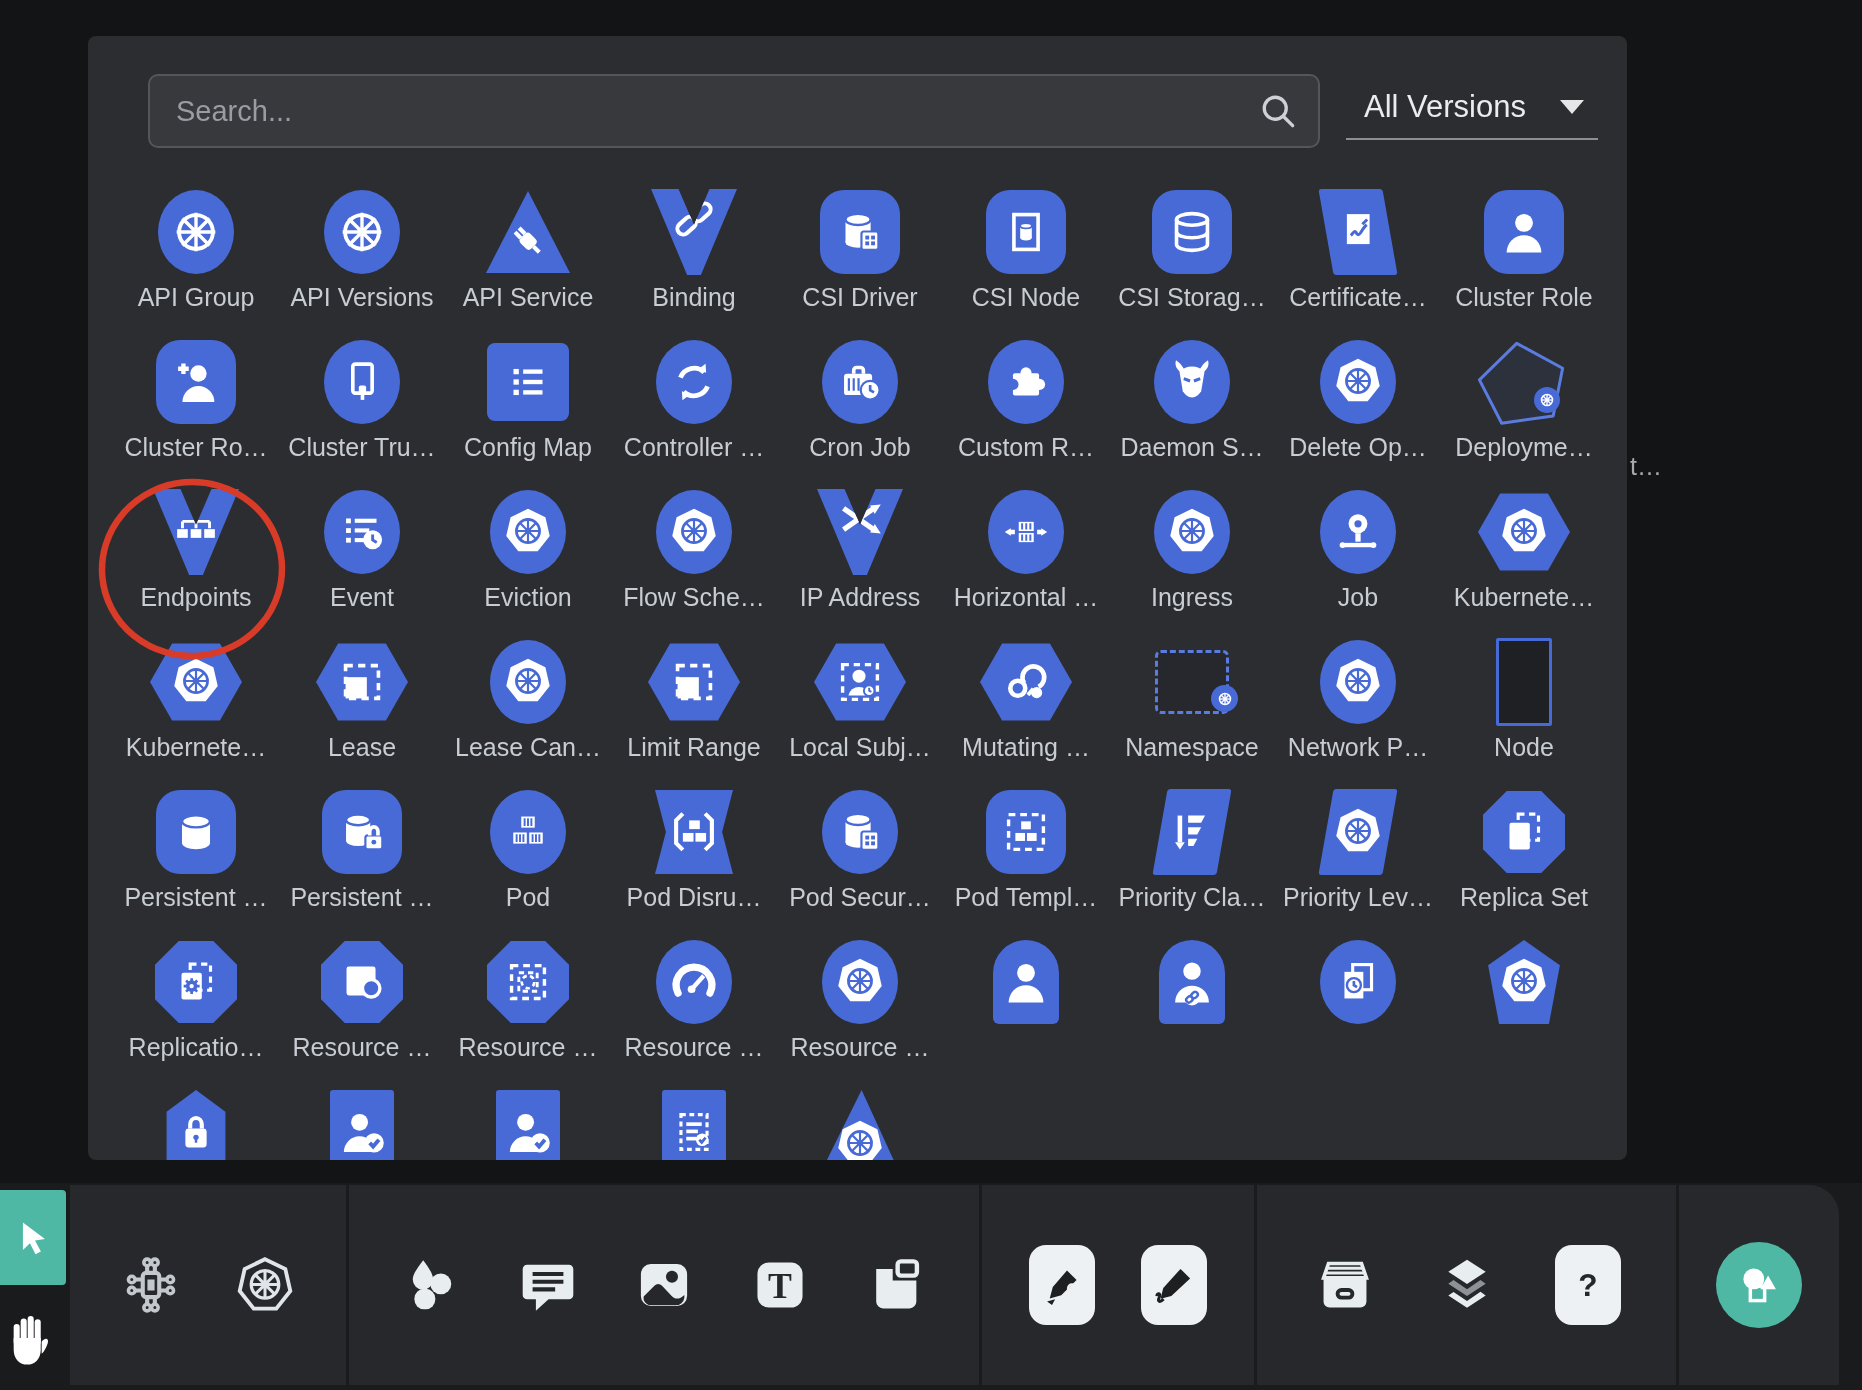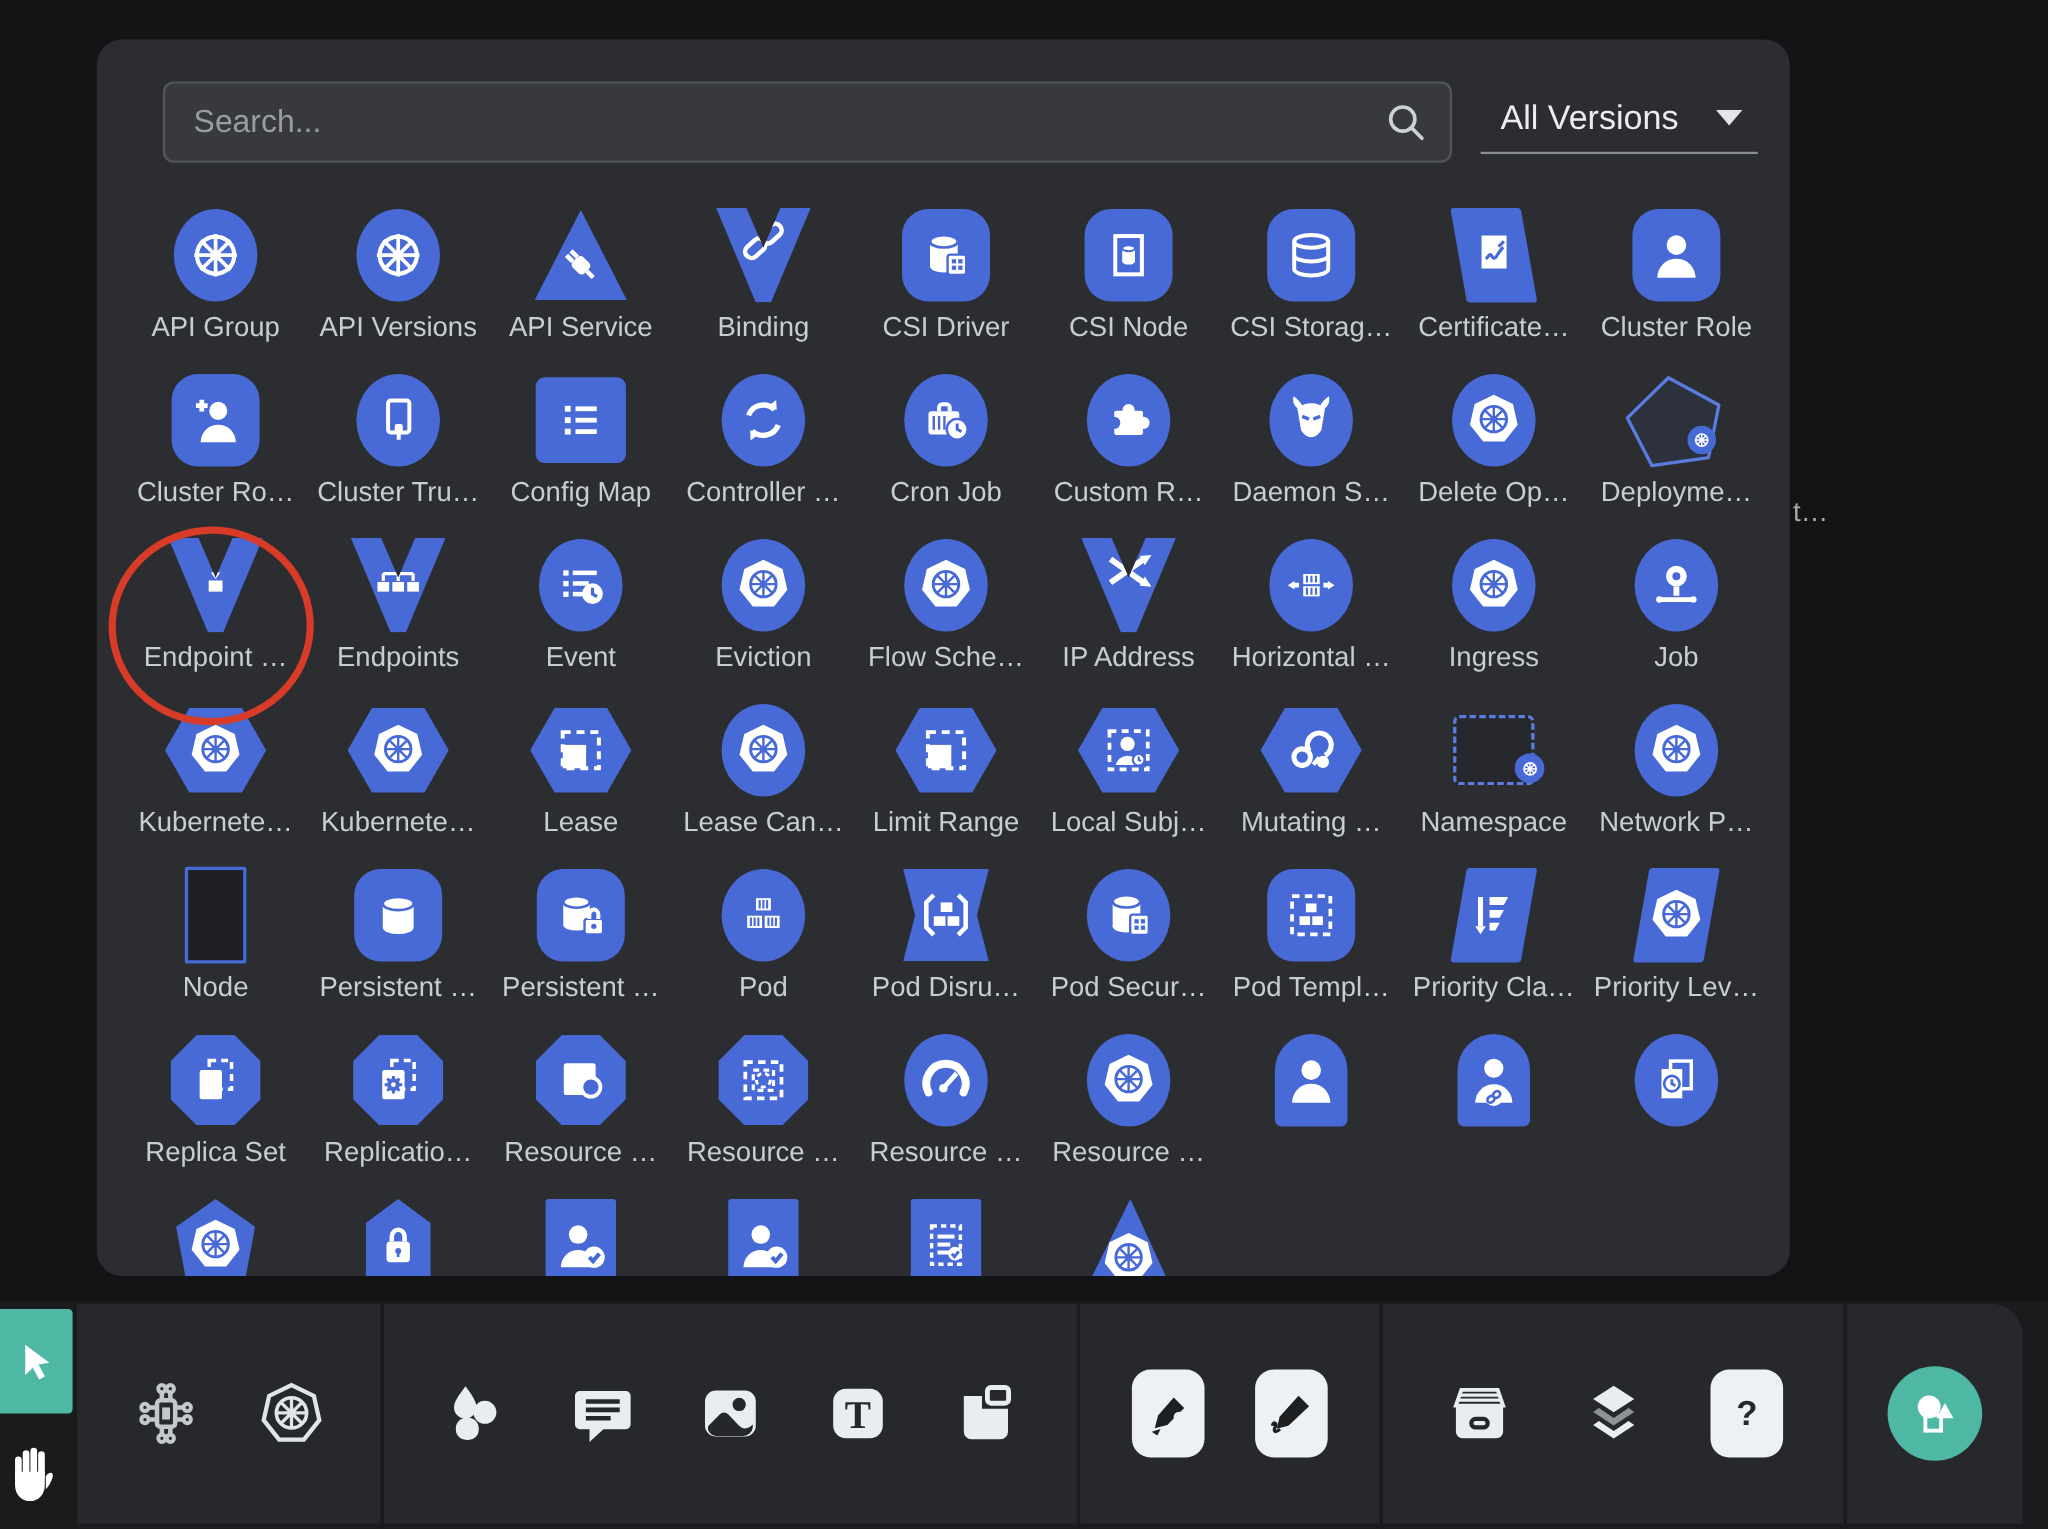--- a/index.html
+++ b/index.html
@@ -1,21 +1,21 @@
 <!DOCTYPE html>
 <html style="--blue: #486AD6; --teal: #4FB8A5;"><head>
 <meta charset="utf-8">
 <style>
   * { margin:0; padding:0; box-sizing:border-box; }
   html,body { width:1862px; height:1390px; overflow:hidden; }
   body { background:#131416; font-family:"Liberation Sans", sans-serif; position:relative; }
 
   
   .panel { position:absolute; left:88px; top:36px; width:1539px; height:1124px;
-           background:#2c2d30; border-radius:23px; overflow:hidden; }
+           background:#2c2d30; border-radius:8px; overflow:hidden; }
 
   .search-wrap { position:absolute; left:60px; top:38px; width:1172px; height:74px; }
   .search-input { width:100%; height:100%; background:#37393c; border:2px solid #53565a;
                   border-radius:10px; color:#d6d9dc; font-size:29px; padding:0 70px 0 26px;
                   outline:none; font-family:"Liberation Sans", sans-serif; }
   .search-input::placeholder { color:#999da3; }
   .search-icon { position:absolute; right:20px; top:15px; width:44px; height:44px; }
 
   .version-dd { position:absolute; left:1258px; top:40px; width:252px; height:64px;
                 border-bottom:2px solid #8b8e92; display:flex; align-items:center;
@@ -370,33 +370,20 @@
               </g>
         </g>
       </svg>
         </div>
         <div class="cell-label">Deployme…</div>
       </div>
       <div class="cell">
         <div class="icon-wrap">
           <div class="icon shape-chevron">
             <svg viewBox="0 0 24 24" width="58" height="58">
-              <rect x="9.4" y="4.2" width="5.2" height="4.2" fill="#fff"></rect>
-              <rect x="9.4" y="15.6" width="5.2" height="4.2" fill="#fff"></rect>
-              <path d="M12,9.2 v4" stroke="#fff" stroke-width="1.6"></path>
-              <path d="M12,15 l-1.8,-2.4 h3.6 Z" fill="#fff"></path>
-            </svg>
-          </div>
-        </div>
-        <div class="cell-label">Endpoint …</div>
-      </div>
-      <div class="cell">
-        <div class="icon-wrap">
-          <div class="icon shape-chevron">
-            <svg viewBox="0 0 24 24" width="58" height="58">
               <rect x="9.4" y="3.8" width="5.2" height="4" fill="#fff"></rect>
               <rect x="4.2" y="16.2" width="4.4" height="3.6" fill="#fff"></rect>
               <rect x="9.8" y="16.2" width="4.4" height="3.6" fill="#fff"></rect>
               <rect x="15.4" y="16.2" width="4.4" height="3.6" fill="#fff"></rect>
               <path d="M12,8.2 v3.2 M6.4,13 h11.2 M6.4,13 v2.8 M12,11.4 v4.4 M17.6,13 v2.8" stroke="#fff" stroke-width="1.2" fill="none"></path>
             </svg>
           </div>
         </div>
         <div class="cell-label">Endpoints</div>
       </div>

